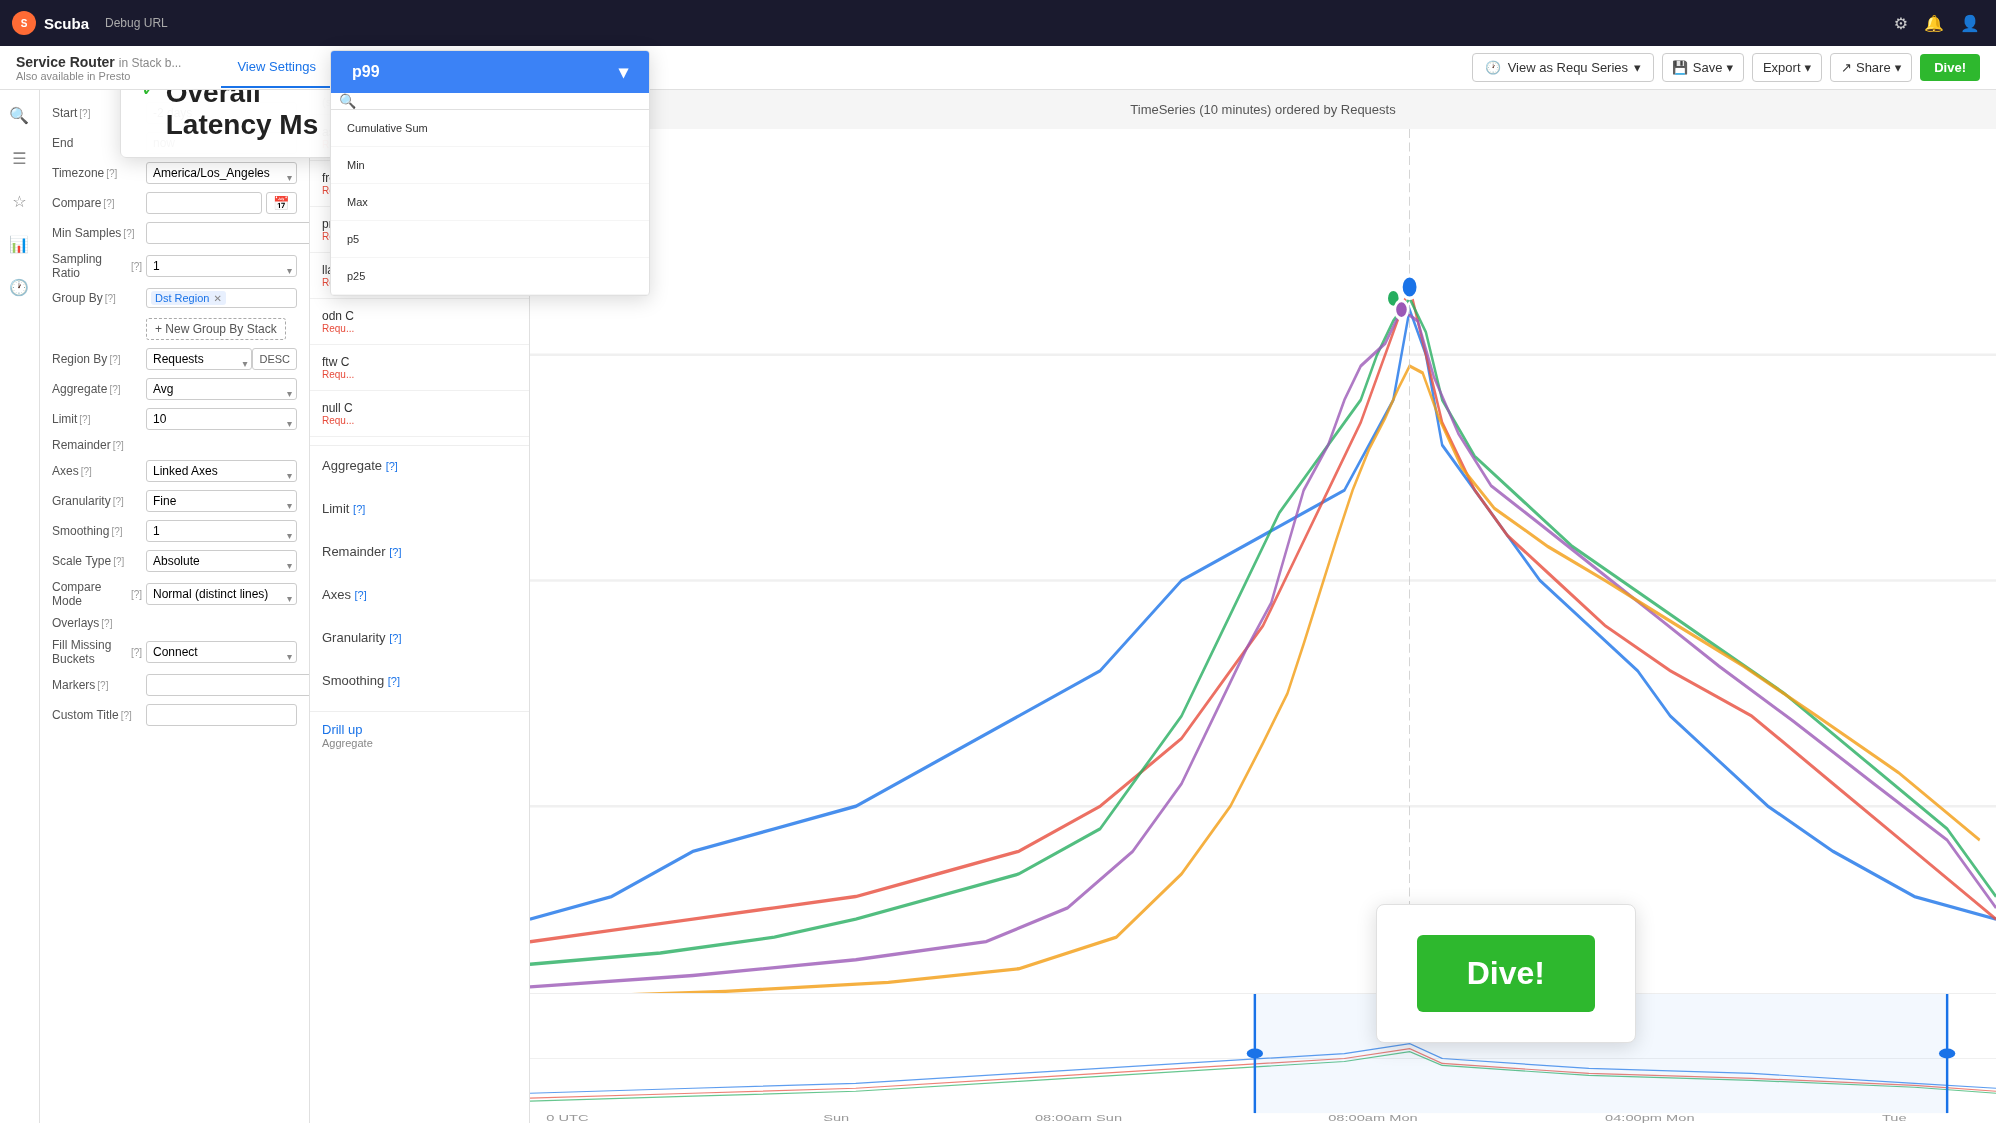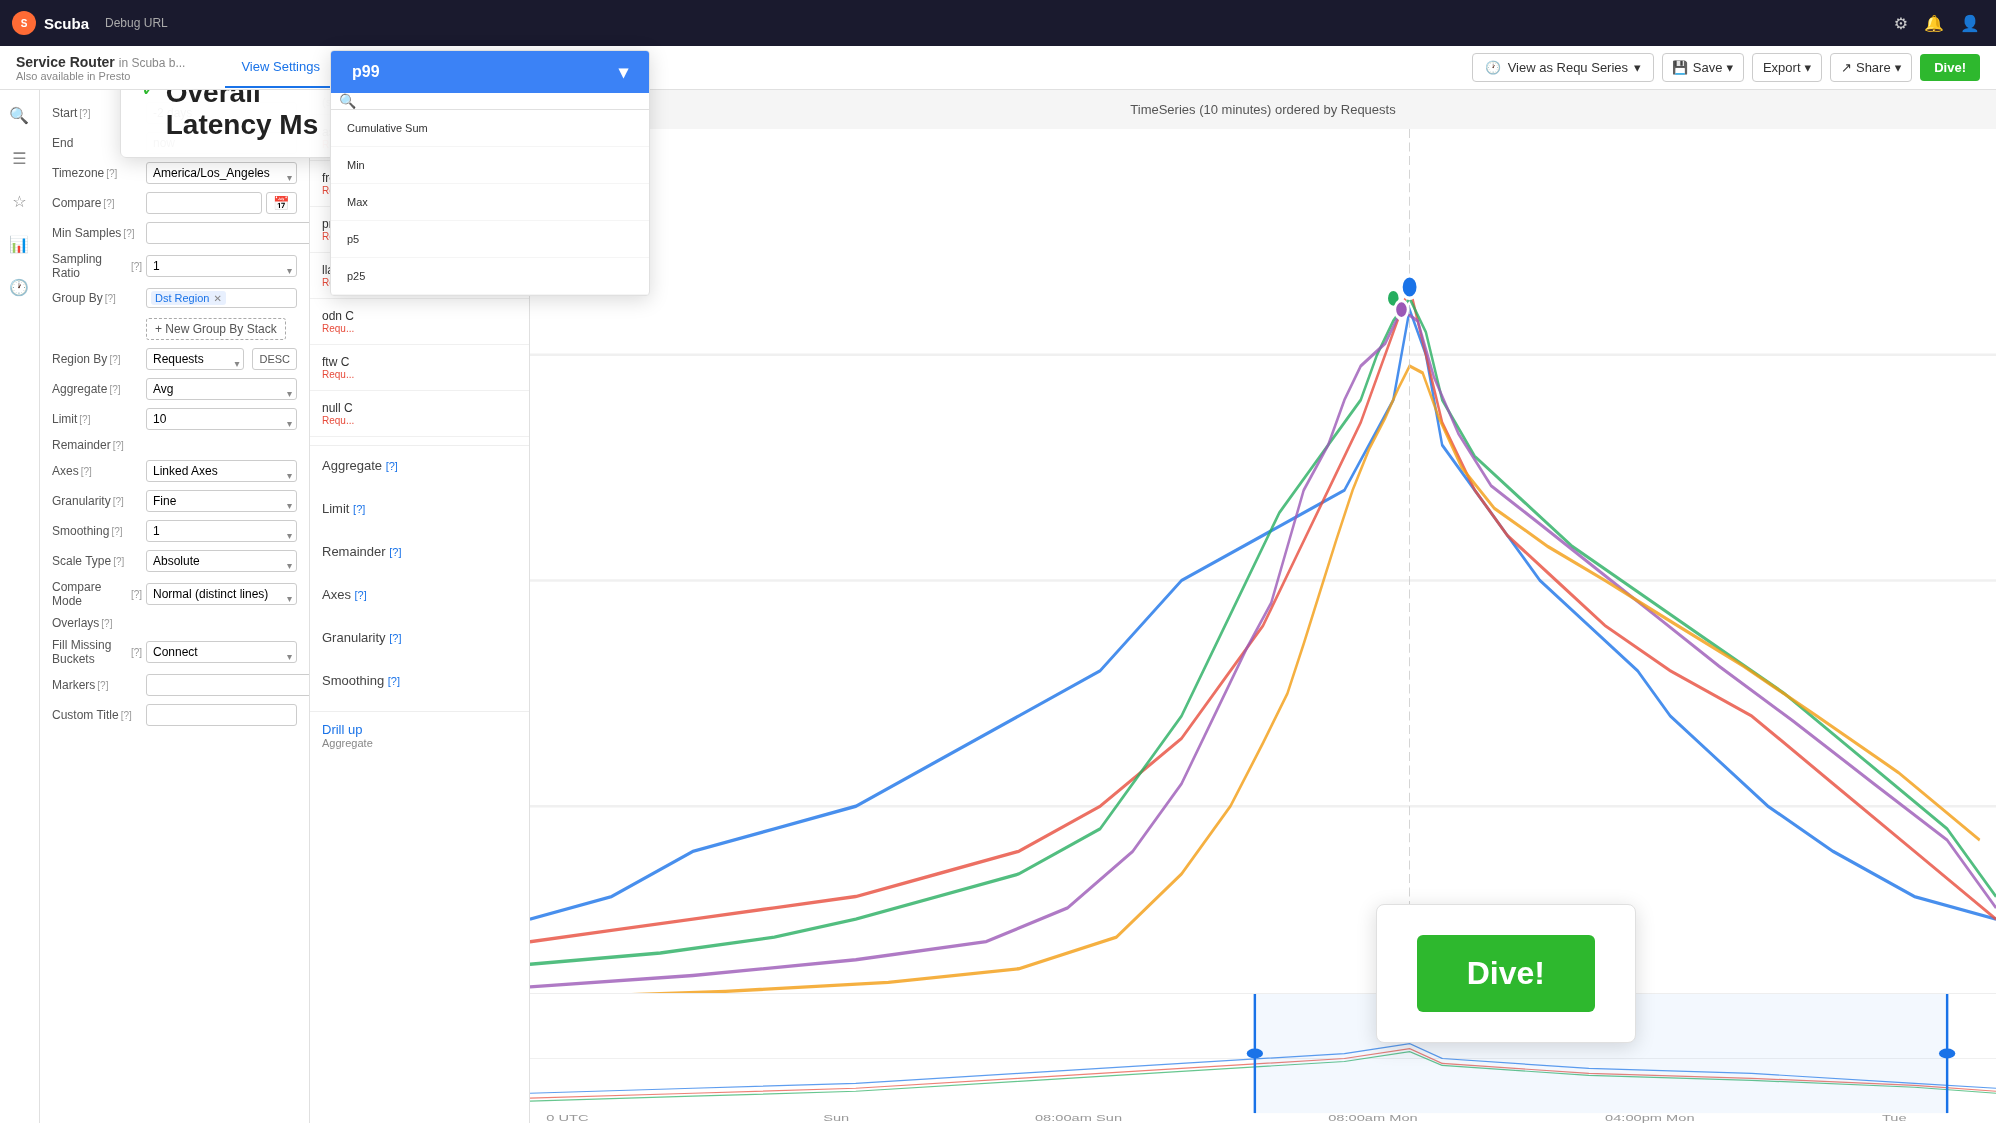--- a/index.html
+++ b/index.html
@@ -285,21 +285,21 @@
     <button class="nav-icon-btn">⚙</button>
     <button class="nav-icon-btn">🔔</button>
     <button class="nav-icon-btn">👤</button>
   </div>
 </div>
 
 <div class="sub-nav">
   <div>
     <div class="service-name">
       <span>Service Router</span>
-      <span style="font-weight:400;color:#888;font-size:12px;">in Scuba b...</span>
+      <span style="font-weight:400;color:#888;font-size:12px;">in Stack b...</span>
     </div>
     <div class="service-sub">Also available in Presto</div>
   </div>
   <div class="sub-nav-tabs">
     <div class="sub-nav-tab active">View Settings</div>
     <div class="sub-nav-tab">Columns</div>
   </div>
   <div class="sub-nav-actions">
     <button class="btn-view-time-series">
       <span>🕐</span>
@@ -419,21 +419,21 @@
     <div class="settings-row">
       <div class="settings-label"></div>
       <button class="btn-new-group">+ New Group By Stack</button>
     </div>
 
     <div class="settings-row">
       <div class="settings-label">
         <span>Region By</span>
         <span class="settings-help">[?]</span>
       </div>
-      <div style="display:flex;gap:8px;flex:1;">
+      <div style="display:flex;gap:0;flex:1;">
         <div class="input-select-wrap" style="flex:1;">
           <select class="input-select">
             <option>Requests</option>
           </select>
           <span class="select-arrow">▾</span>
         </div>
         <button class="sort-btn">DESC</button>
       </div>
     </div>
 

